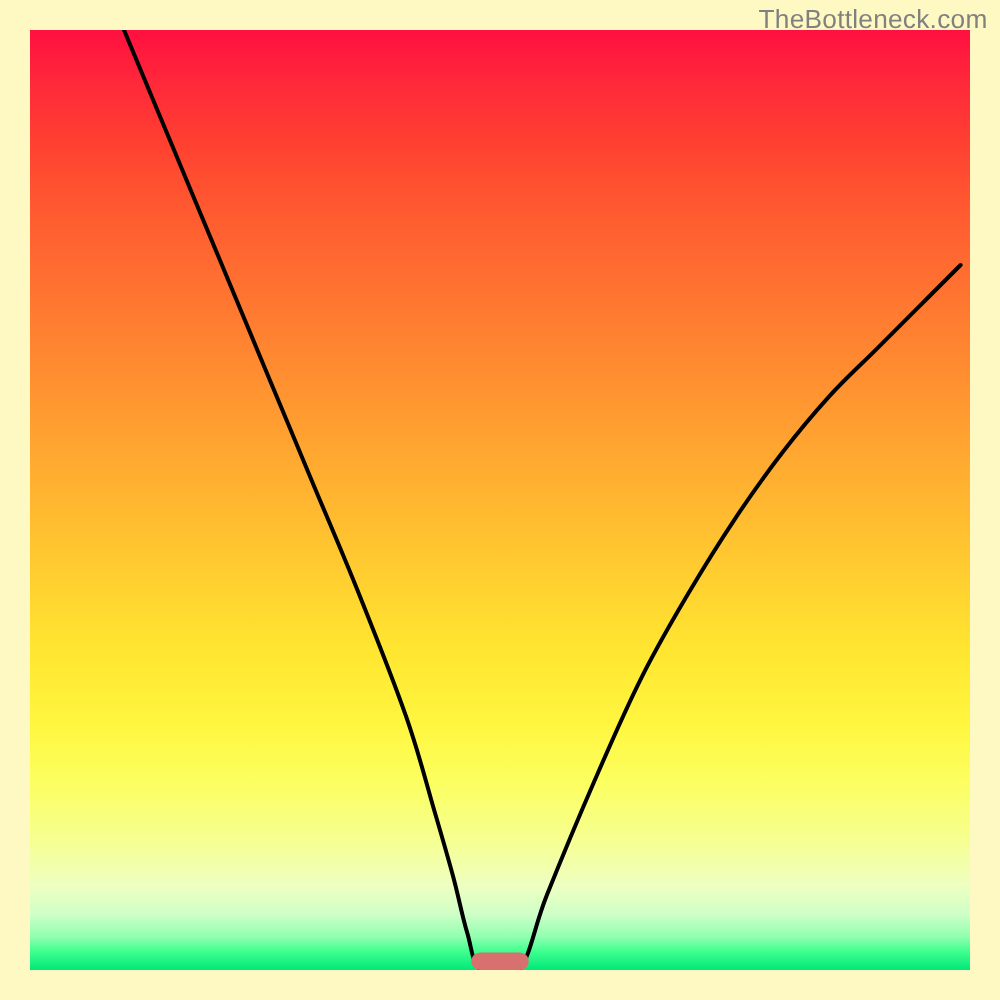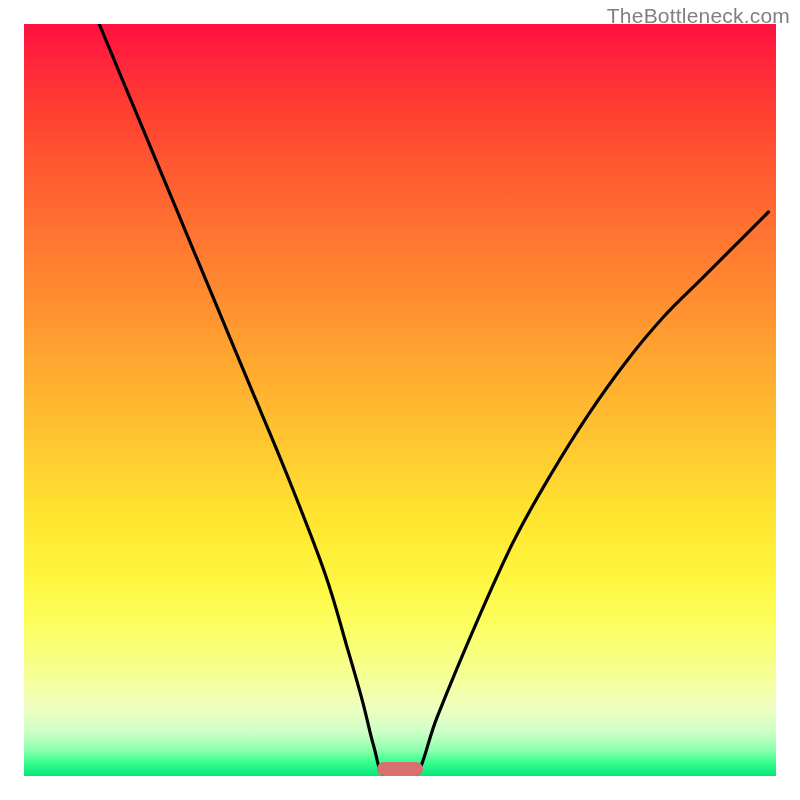--- a/index.html
+++ b/index.html
@@ -10,21 +10,21 @@
     height: 800px;
     overflow: hidden;
     font-family: Arial, Helvetica, sans-serif;
   }
   .frame {
     position: absolute;
     left: 0;
     top: 0;
     width: 800px;
     height: 800px;
-    background: #ffffff;
+    background: #fef9c3;
   }
   .plot-area {
     position: absolute;
     left: 24px;
     top: 24px;
     width: 752px;
     height: 752px;
     overflow: hidden;
   }
   .gradient {

